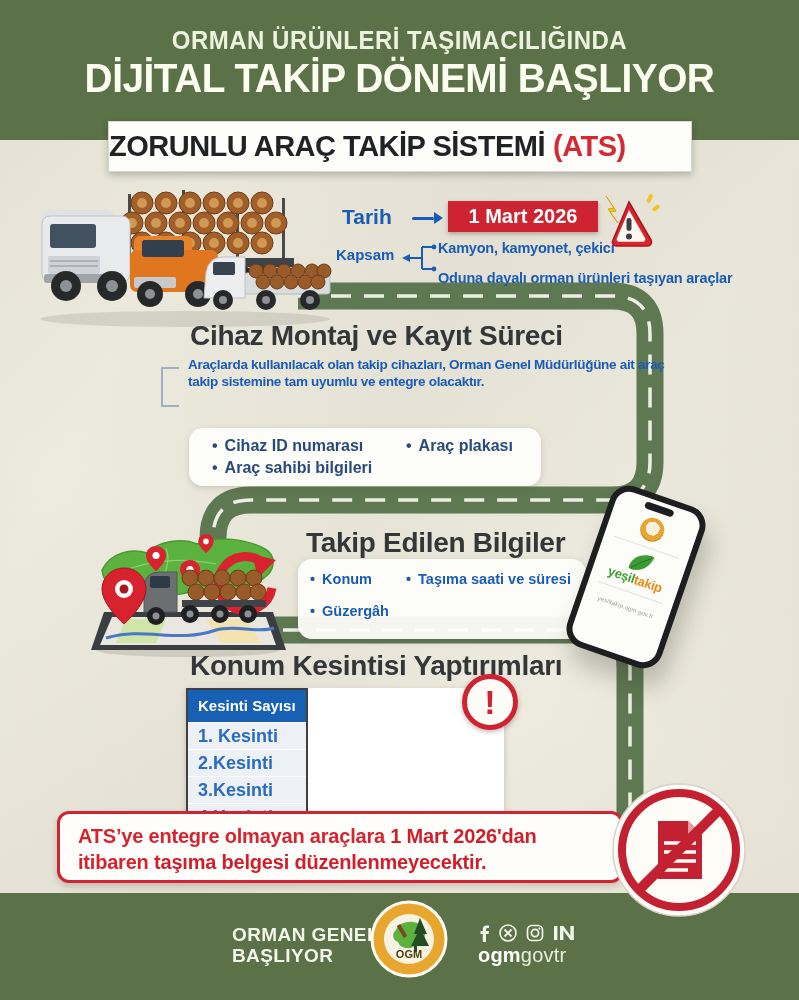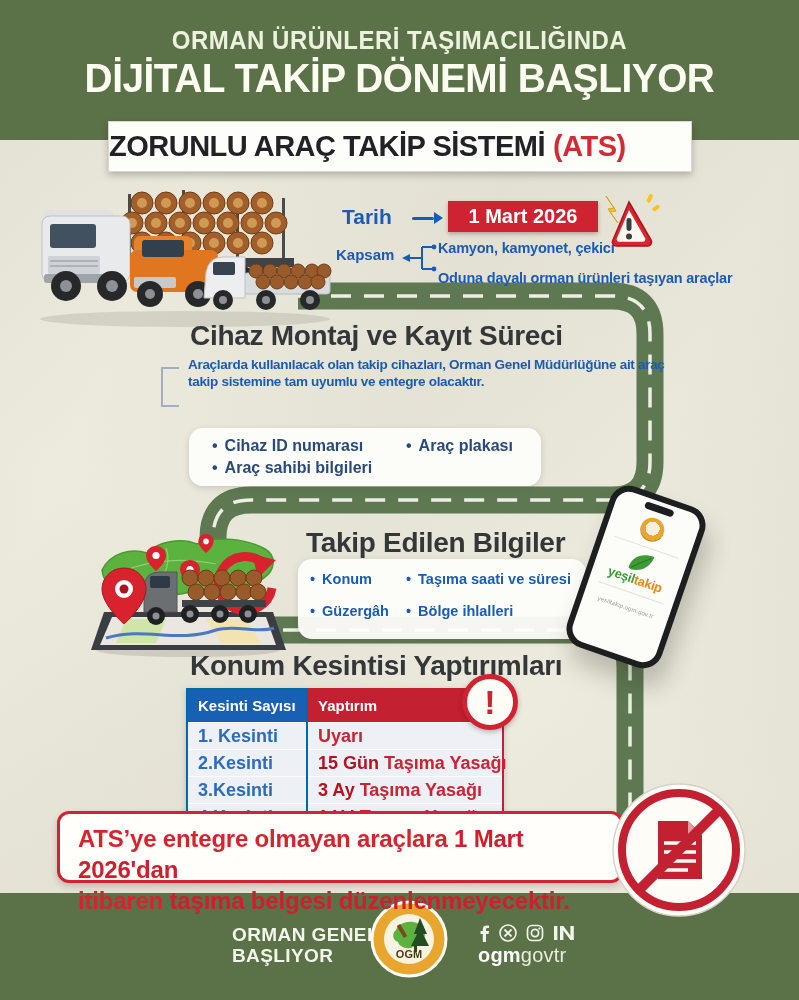--- a/index.html
+++ b/index.html
@@ -69,35 +69,35 @@
   .mini-ogm{width:24px;height:24px;border-radius:50%;margin-top:6px;background:radial-gradient(circle at 50% 45%, #f6f0dc 0 7px, #e9a62e 7px 12px, #c8891c 12px);}
   .screen hr{width:78%;border:none;border-top:1px solid #e2e2dc;margin:6px 0 4px;}
   .brand{font-size:13px;font-weight:800;letter-spacing:-.3px;}
   .brand .g{color:#3d9b35;} .brand .o{color:#e8891a;}
   .url{font-size:6px;color:#9a9a94;margin-top:8px;letter-spacing:.2px;}
 
   
   .s3-title{left:190px;top:650px;}
   .table{left:186px;top:688px;width:318px;display:flex;z-index:3;background:#fff;box-shadow:0 2px 6px rgba(80,80,60,.25);}
   .t-col{display:flex;flex-direction:column;}
-  .t-col-blue{width:122px;border:2px solid #0369a1;}
+  .t-col-blue{width:122px;border:2px solid #404040;}
   .t-col-red{width:196px;border:2px solid #c32031;border-left:none;}
   .t-head{height:32px;line-height:32px;padding-left:10px;color:#fff;font-size:15px;font-weight:800;}
   .t-col-blue .t-head{background:#1760b3;}
   .t-col-red .t-head{background:#c32031;}
   .t-cell{height:27px;line-height:27px;padding-left:10px;font-size:18px;font-weight:700;background:#edf0f5;border-top:1px solid #fbfbfb;white-space:nowrap;}
   .t-col-blue .t-cell{color:#2a6cc0;}
   .t-col-red .t-cell{color:#cb2333;}
   .t-cell b{font-weight:800;color:#b5121f;}
   .excl-badge{left:462px;top:674px;width:56px;height:56px;border-radius:50%;background:#fdfcf7;border:5px solid #cf2331;z-index:5;
     text-align:center;line-height:46px;font-size:34px;font-weight:800;color:#cf2331;box-shadow:0 2px 5px rgba(60,20,20,.3);}
 
   
   .notice{left:57px;top:811px;width:566px;height:72px;background:#fffefa;border:3px solid #cf2533;border-radius:12px;
-    z-index:4;padding:9px 18px;color:#d6242f;font-size:24px;font-weight:600;letter-spacing:-.2px;line-height:1.3;box-shadow:0 3px 6px rgba(60,30,30,.2);}
+    z-index:4;padding:9px 18px;color:#d6242f;font-size:20px;font-weight:600;letter-spacing:-.2px;line-height:1.3;box-shadow:0 3px 6px rgba(60,30,30,.2);}
   .notice b{font-weight:800;color:#cf1f2d;}
   .nodoc{left:610px;top:781px;z-index:6;}
 
   
   .band-bottom{left:0;top:893px;width:799px;height:107px;background:#5b7147;z-index:2;}
   .org{left:232px;top:924px;color:#f3f6ea;font-size:19px;font-weight:700;letter-spacing:.4px;line-height:1.12;z-index:3;}
   .foot-logo{left:370px;top:900px;z-index:3;}
   .socials{left:478px;top:924px;display:flex;gap:9px;align-items:center;z-index:3;}
   .handle{left:478px;top:944px;font-size:20px;color:#fff;z-index:3;letter-spacing:.2px;}
   .handle .hb{font-weight:800;} .handle .hr2{font-weight:400;color:#e9edde;}
@@ -320,21 +320,20 @@
       <circle cx="38" cy="91" r="9" fill="#fff"></circle>
         <circle cx="38" cy="91" r="4.5" fill="#a8151e"></circle>
     </g>
   </svg>
 
   <div class="abs sec-title s2-title">Takip Edilen Bilgiler</div>
   <div class="abs pill-box s2-box">
     <span class="blue-li">Konum</span>
     <span class="blue-li">Taşıma saati ve süresi</span>
     <span class="blue-li">Güzergâh</span>
-    <span class="blue-li">Bölge ihlalleri</span>
   </div>
 
   <div class="abs phone">
     <div class="screen">
       <div class="notch"></div>
       <div class="mini-ogm"></div>
       <hr>
       <svg width="26" height="22" viewBox="0 0 32 28">
         <path d="M3,26 C2,12 14,2 30,3 C29,18 18,27 6,27 Z" fill="#3d9b35"></path>
         <path d="M6,25 C12,18 20,11 27,6" stroke="#2c7a26" stroke-width="1.6" fill="none"></path>
@@ -348,27 +347,20 @@
   </div>
 
   <div class="abs sec-title s3-title">Konum Kesintisi Yaptırımları</div>
   <div class="abs table">
     <div class="t-col t-col-blue">
       <div class="t-head">Kesinti Sayısı</div>
       <div class="t-cell">1. Kesinti</div>
       <div class="t-cell">2.Kesinti</div>
       <div class="t-cell">3.Kesinti</div>
       <div class="t-cell">4.Kesinti</div>
-    </div>
-    <div class="t-col t-col-red">
-      <div class="t-head">Yaptırım</div>
-      <div class="t-cell"><b></b><span>Uyarı</span></div>
-      <div class="t-cell"><b>15 Gün</b><span> Taşıma Yasağı</span></div>
-      <div class="t-cell"><b>3 Ay</b><span> Taşıma Yasağı</span></div>
-      <div class="t-cell"><b>1 Yıl</b><span> Taşıma Yasağı</span></div>
     </div>
   </div>
   <div class="abs excl-badge">!</div>
 
   <div class="abs notice">
     <span>ATS’ye entegre olmayan araçlara </span><b>1 Mart 2026'dan</b><br>
     <span>itibaren </span><b>taşıma belgesi düzenlenmeyecektir.</b>
   </div>
 
   <svg class="abs nodoc" width="138" height="138" viewBox="0 0 138 138">

